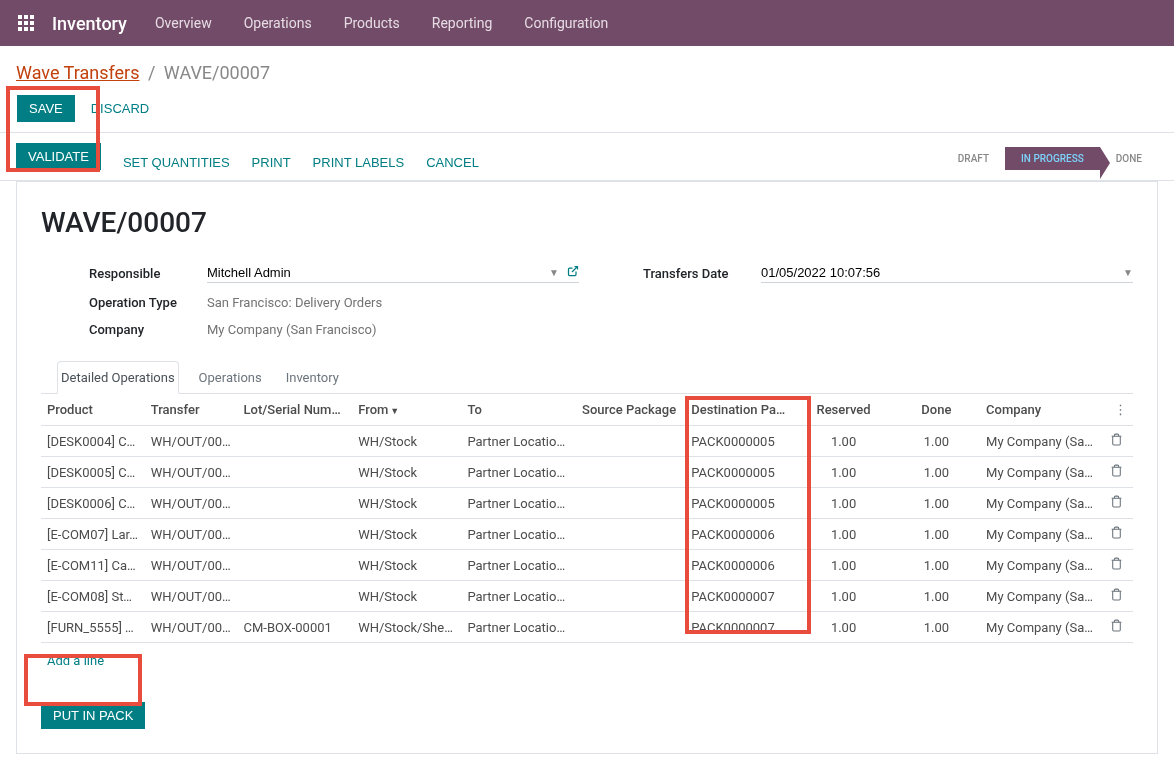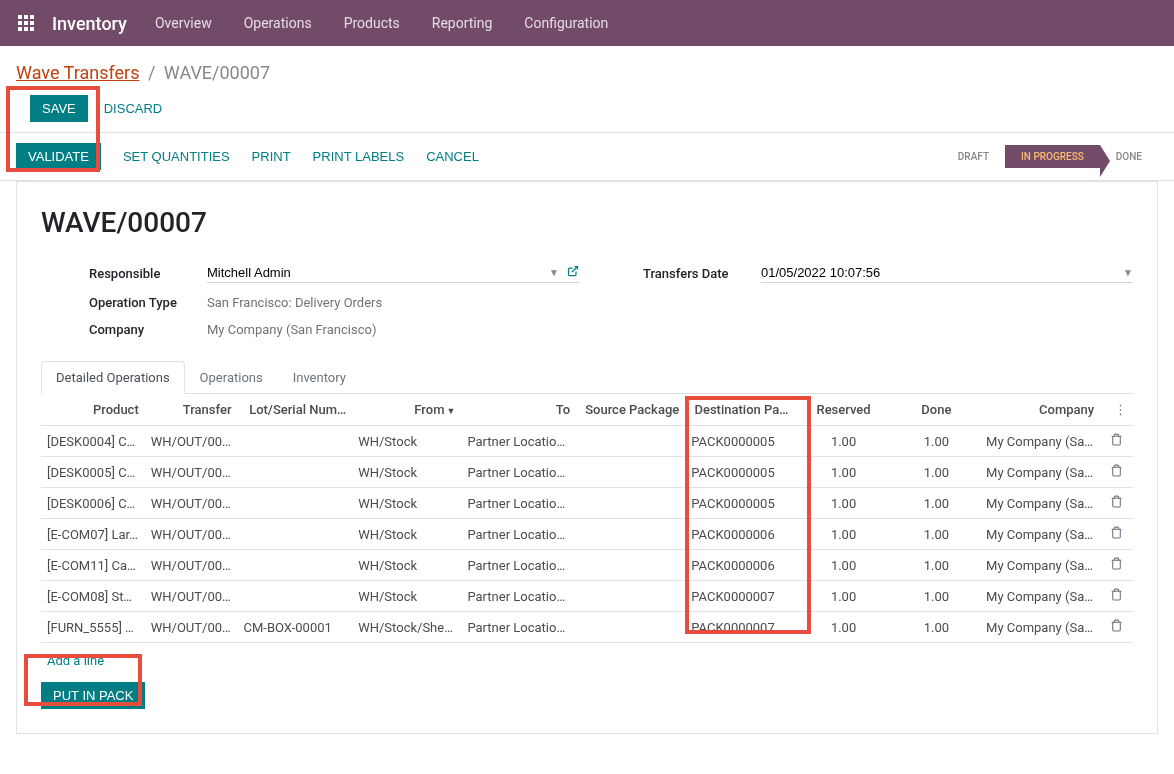--- a/index.html
+++ b/index.html
@@ -8,30 +8,30 @@
 .topnav { background: #714B67; height: 46px; display: flex; align-items: center; padding: 0 16px; color: #fff; }
 .topnav .apps { width: 20px; height: 20px; margin-right: 16px; display: inline-flex; align-items: center; justify-content: center; }
 .topnav .brand { font-size: 18px; font-weight: 500; margin-right: 28px; }
 .topnav .menuitem { color: #e7dce4; font-size: 14px; margin-right: 32px; cursor: pointer; }
 
 .breadcrumb { padding: 16px 16px 8px; font-size: 18px; }
 .breadcrumb .bc-link { color: #c2410c; cursor: pointer; text-decoration: underline; }
 .breadcrumb .bc-sep { color: #888; margin: 0 4px; }
 .breadcrumb .bc-current { color: #888; }
 
-.control-row { padding: 4px 30px 10px; display: flex; align-items: center; gap: 16px; }
+.control-row { padding: 4px 17px 10px; display: flex; align-items: center; gap: 16px; }
 .btn-primary { background: #017e84; color: #fff; border: none; padding: 6px 12px; font-weight: 500; font-size: 13px; cursor: pointer; }
 .btn-link-teal { color: #017e84; background: none; border: none; font-weight: 500; font-size: 13px; cursor: pointer; }
 
-.buttonbar { border-top: 1px solid #dee2e6; border-bottom: 1px solid #dee2e6; padding: 10px 16px; display: flex; align-items: center; gap: 22px; }
+.buttonbar { border-top: 1px solid #dee2e6; border-bottom: 1px solid #dee2e6; padding: 10px 16px; display: flex; align-items: flex-end; gap: 22px; }
 .buttonbar .spacer { flex: 1; }
 
 .statusbar { display: flex; align-items: center; gap: 0; }
 .status { padding: 6px 16px; font-size: 10px; font-weight: 500; color: #888; position: relative; }
-.status.active { background: #714B67; color: #fdba74; }
+.status.active { background: #714B67; color: #7dd3fc; }
 .status.active::after {
   content: ''; position: absolute; right: -10px; top: 0; width: 0; height: 0;
   border-top: 16px solid transparent; border-bottom: 16px solid transparent; border-left: 10px solid #714B67;
 }
 .status.active::before {
   content: ''; position: absolute; left: -10px; top: 0; width: 0; height: 0;
   border-top: 16px solid transparent; border-bottom: 16px solid transparent; border-left: 10px solid #fff;
 }
 
 .sheet { margin: 0 16px 16px; border: 1px solid #dee2e6; padding: 24px; background: #fff; }
@@ -39,36 +39,36 @@
 
 .form-grid { display: grid; grid-template-columns: 150px 1fr 150px 1fr; gap: 12px 16px; margin-bottom: 24px; align-items: center; }
 .form-label { font-weight: 500; color: #212529; font-size: 13px; margin-left: 48px; }
 .form-value-link { color: #737373; cursor: pointer; }
 .form-input-wrap { display: flex; align-items: center; border-bottom: 1px solid #ced4da; padding: 2px 0; }
 .form-input-wrap input { border: none; flex: 1; font-size: 13px; outline: none; background: transparent; }
 .form-input-wrap .caret { color: #888; font-size: 10px; }
 .form-input-wrap .extlink { color: #017e84; margin-left: 8px; cursor: pointer; }
 
 .tabs { display: flex; border-bottom: 1px solid #dee2e6; }
-.tab { padding: 8px 14px; cursor: pointer; color: #6c757d; border: 1px solid transparent; border-bottom: none; margin-bottom: -1px; }
+.tab { padding: 8px 3px; cursor: pointer; color: #6c757d; border: 1px solid transparent; border-bottom: none; margin-bottom: -1px; margin-left: 16px; }
 .tab.active { color: #495057; border-color: #dee2e6; background: #fff; border-bottom: 1px solid #fff; border-radius: 4px 4px 0 0; }
 
 table { width: 100%; border-collapse: collapse; font-size: 13px; }
-thead th { text-align: right; font-weight: 500; padding: 8px 6px; border-bottom: 1px solid #dee2e6; color: #4c4c4c; white-space: nowrap; overflow: hidden; text-overflow: ellipsis; }
+thead th { text-align: left; font-weight: 500; padding: 8px 6px; border-bottom: 1px solid #dee2e6; color: #4c4c4c; white-space: nowrap; overflow: hidden; text-overflow: ellipsis; }
 thead th.num { text-align: center; }
 tbody td { padding: 7px 6px; border-bottom: 1px solid #dee2e6; white-space: nowrap; overflow: hidden; text-overflow: ellipsis; max-width: 0; }
 tbody td.num { text-align: center; }
 .trash { color: #6c757d; cursor: pointer; text-align: center; }
 .sort-caret { font-size: 9px; margin-left: 2px; }
 .kebab { text-align: right; color: #6c757d; cursor: pointer; }
 
 .add-line { padding: 10px 6px; }
 .add-line a { color: #017e84; cursor: pointer; }
 
-.put-in-pack-row { margin-top: 4px; }
+.put-in-pack-row { margin-top: 24px; }
 
 .red-box { position: absolute; border: 4px solid #e74c3c; pointer-events: none; }
 .rb1 { left: 6px; top: 86px; width: 94px; height: 86px; }
 .rb2 { left: 685px; top: 396px; width: 126px; height: 238px; }
 .rb3 { left: 24px; top: 654px; width: 118px; height: 52px; }
 
 .rel { position: relative; }
 </style>
 </head>
 <body class="rel">

